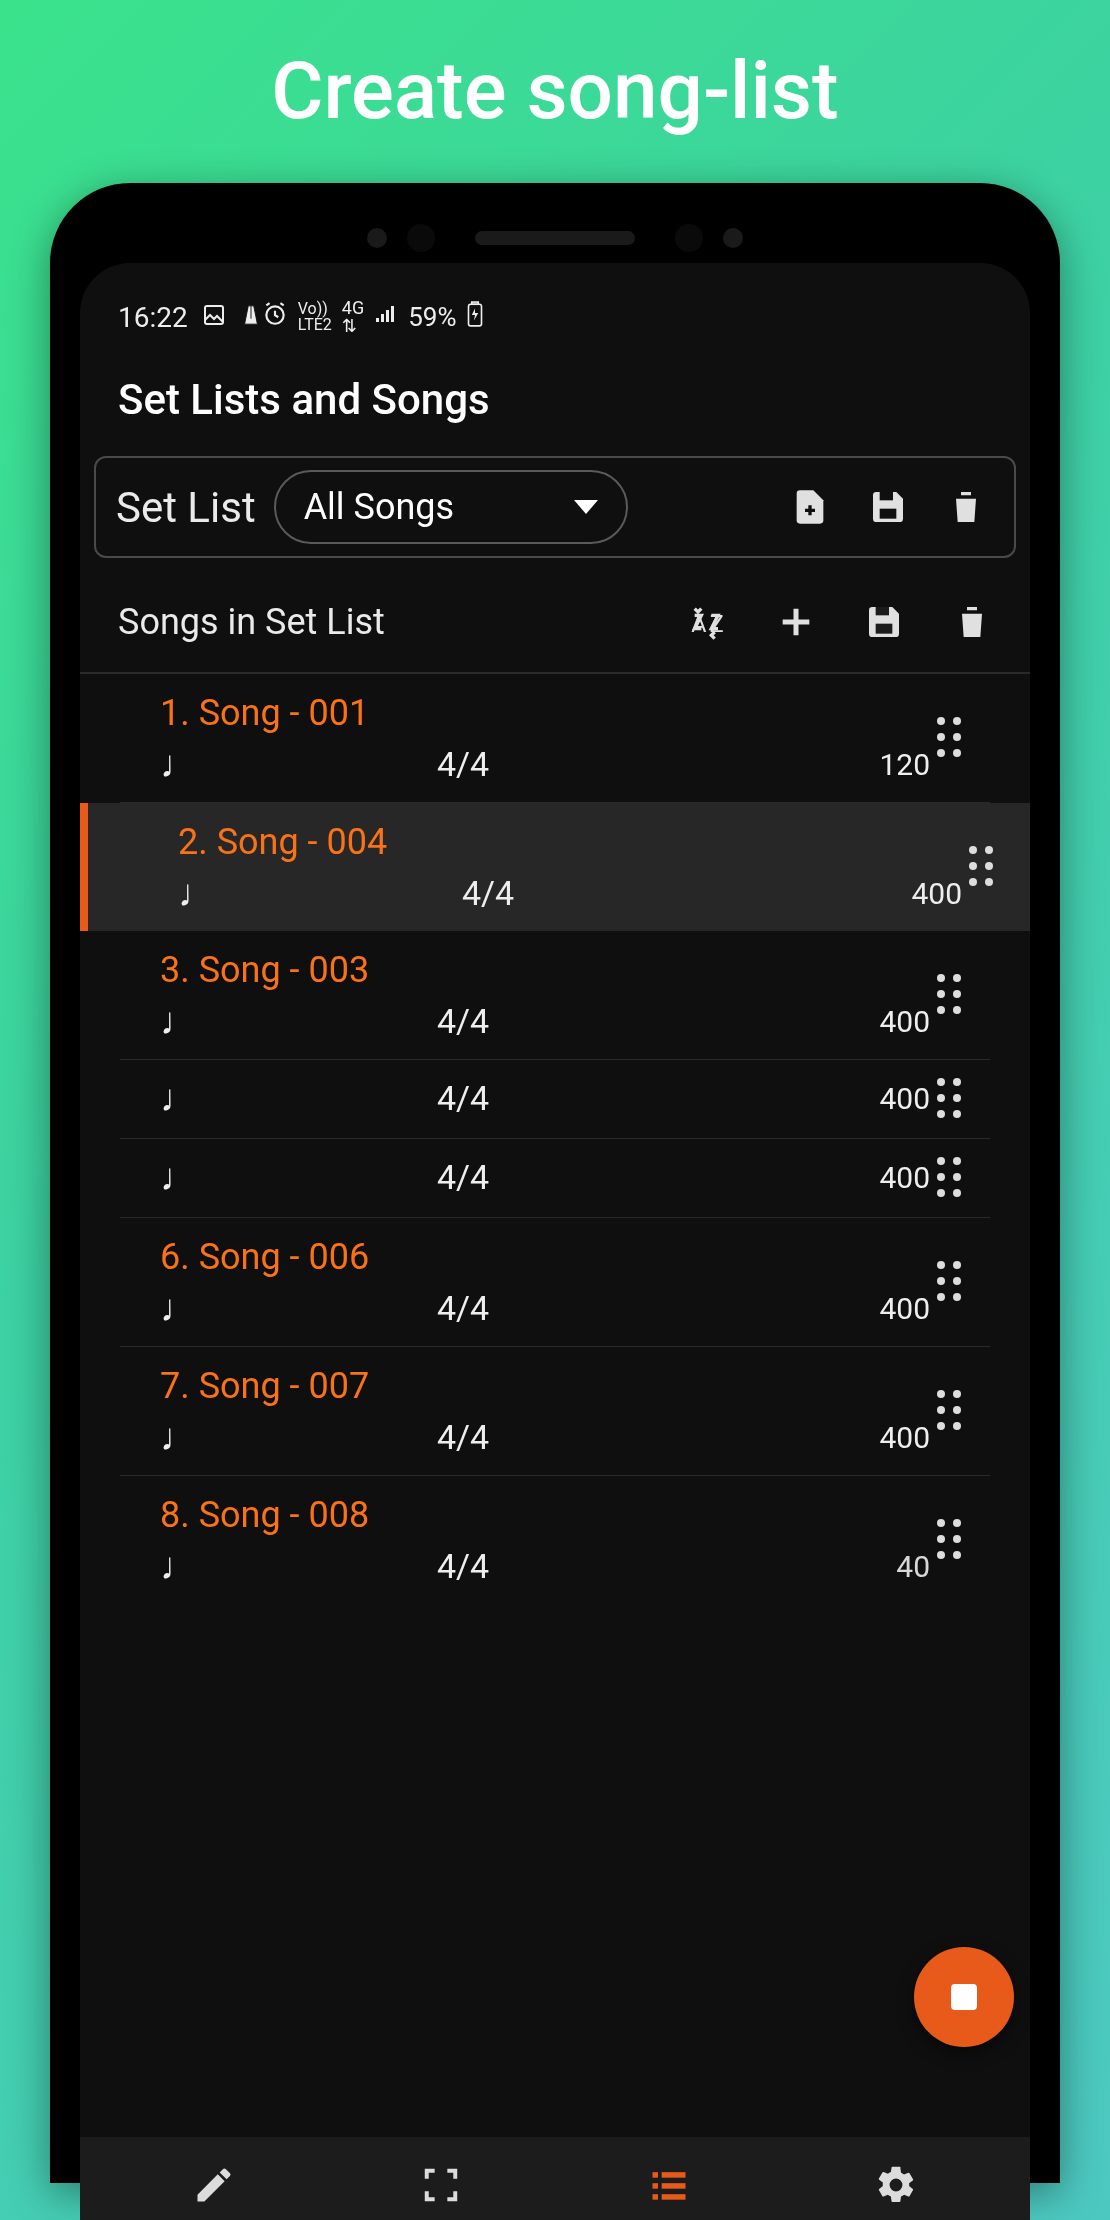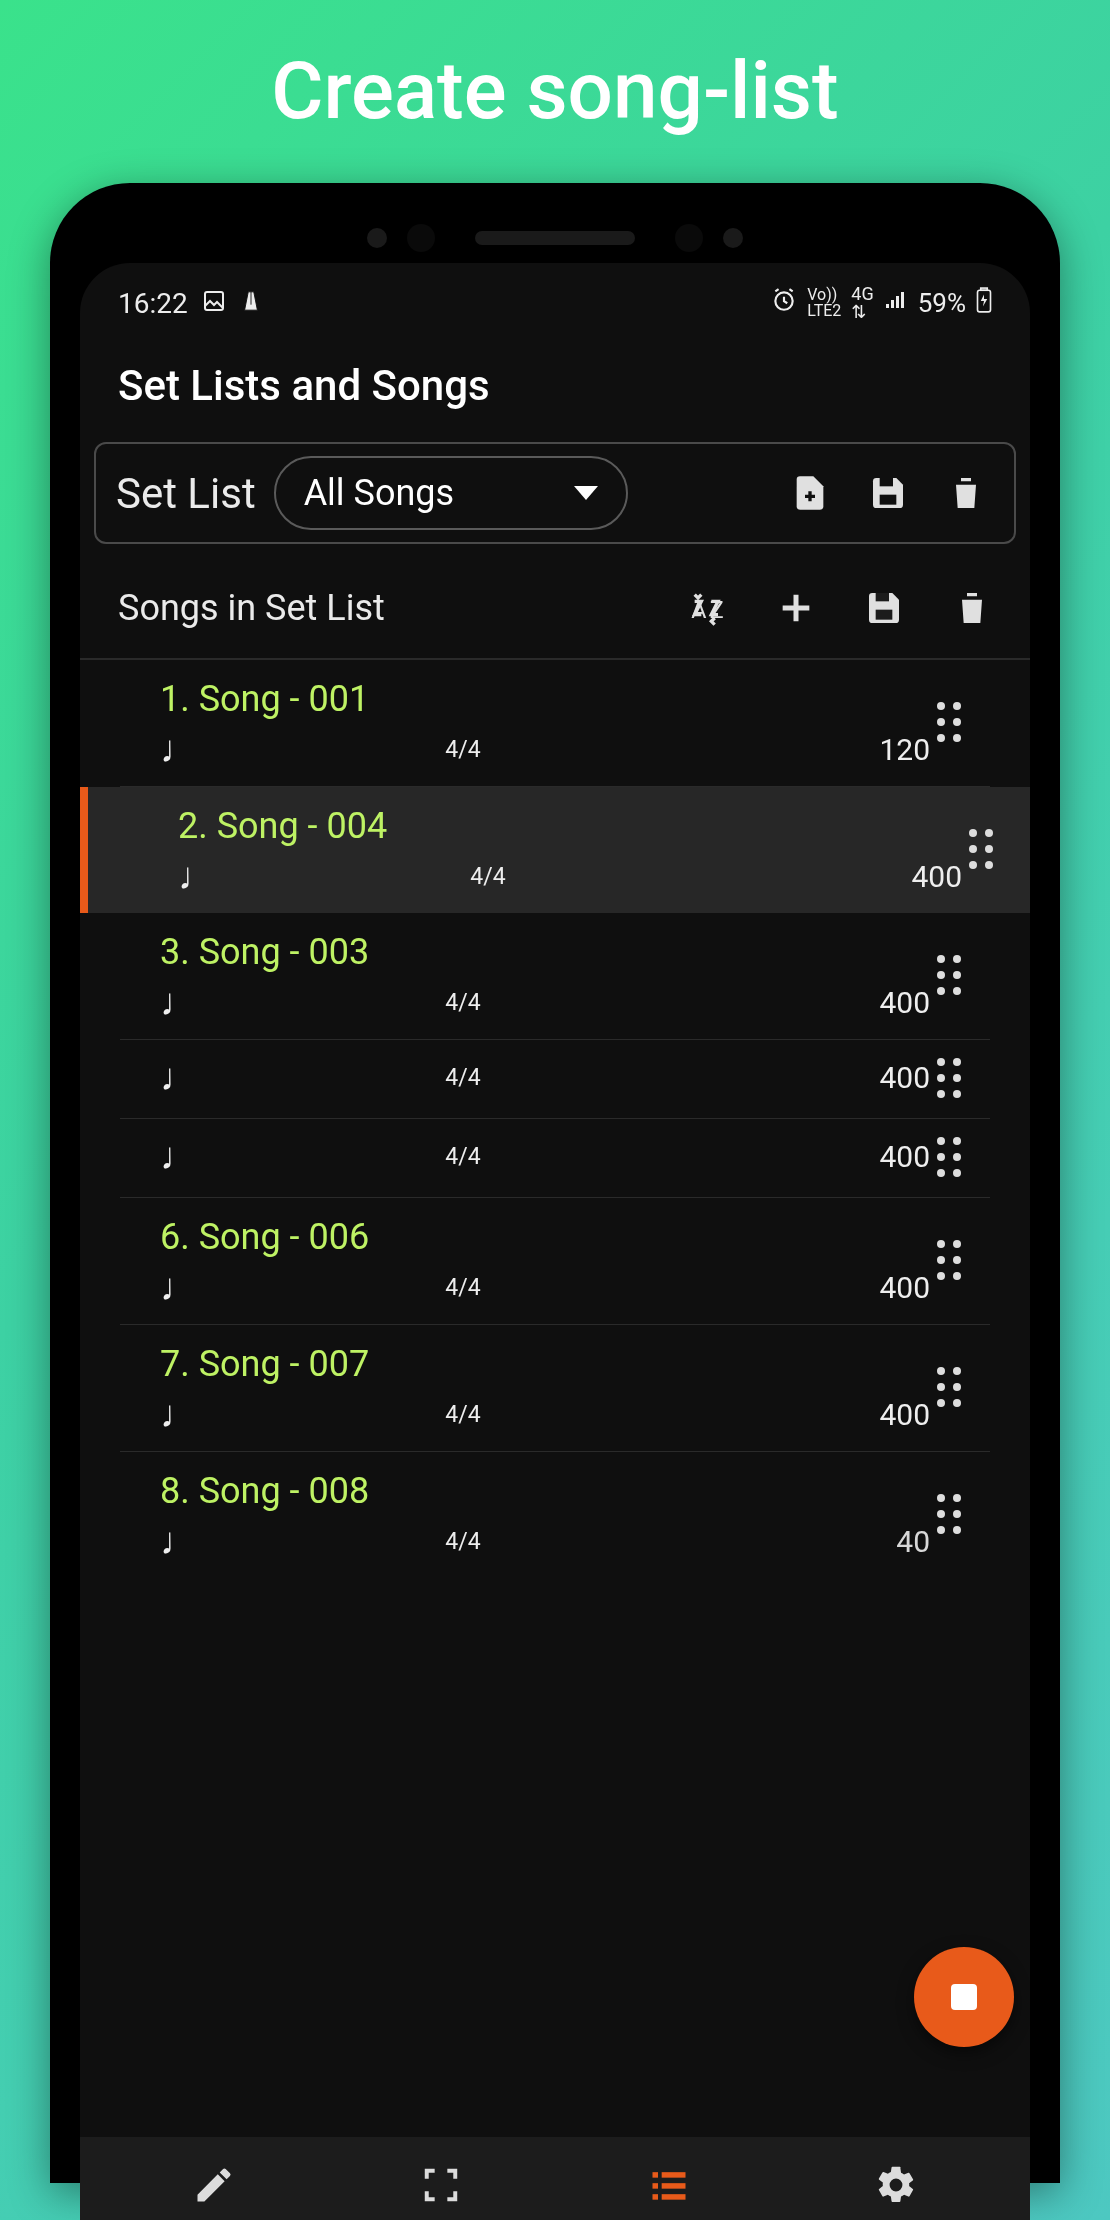--- a/index.html
+++ b/index.html
@@ -50,23 +50,22 @@
     background: #0f0f0f;
     border-radius: 50px 50px 0 0;
     height: 100%;
     overflow: hidden;
     color:#fff;
     display:flex;
     flex-direction:column;
   }
   .status-bar {
     display:flex;
-    justify-content:space-between;
-    align-items:center;
-    padding: 22px 38px 14px 38px;
+    align-items:center;
+    padding: 36px 38px 14px 38px;
     font-size: 28px;
     color:#ededed;
   }
   .status-left, .status-right { display:flex; gap:14px; align-items:center; }
   .status-right { font-size: 26px; gap:10px;}
   .tiny-icon { display:inline-block; }
   .header {
     padding: 26px 38px 26px 38px;
     color:#fff;
     font-size: 42px;
@@ -125,24 +124,24 @@
   .row.selected {
     background:#272727;
     margin:0;
     padding-left: 50px;
     padding-right:28px;
     border-bottom: none;
     border-left: 8px solid #e85a1a;
   }
   .row.selected .row-main{ padding-left:40px;}
   .row-main { flex:1; }
-  .row-title { font-size: 36px; color:#bef264; margin-bottom:10px; }
+  .row-title { font-size: 36px; color:#f97316; margin-bottom:10px; }
   .row-sub { display:flex; align-items:center; gap: 30px; font-size: 30px; color:#eee;}
   .note { font-size: 38px; line-height: 1; display:inline-block; width:26px;}
-  .sig { flex:1; text-align:center; font-size: 23px; padding-right:80px;}
+  .sig { flex:1; text-align:center; font-size: 34px; padding-right:80px;}
   .tempo { width:110px; text-align:right; font-size: 30px; }
   .drag-handle {
     width:40px;
     display:flex;
     align-items:center;
     justify-content:center;
     align-self:center;
     cursor:grab;
   }
   .drag-handle .dots {

